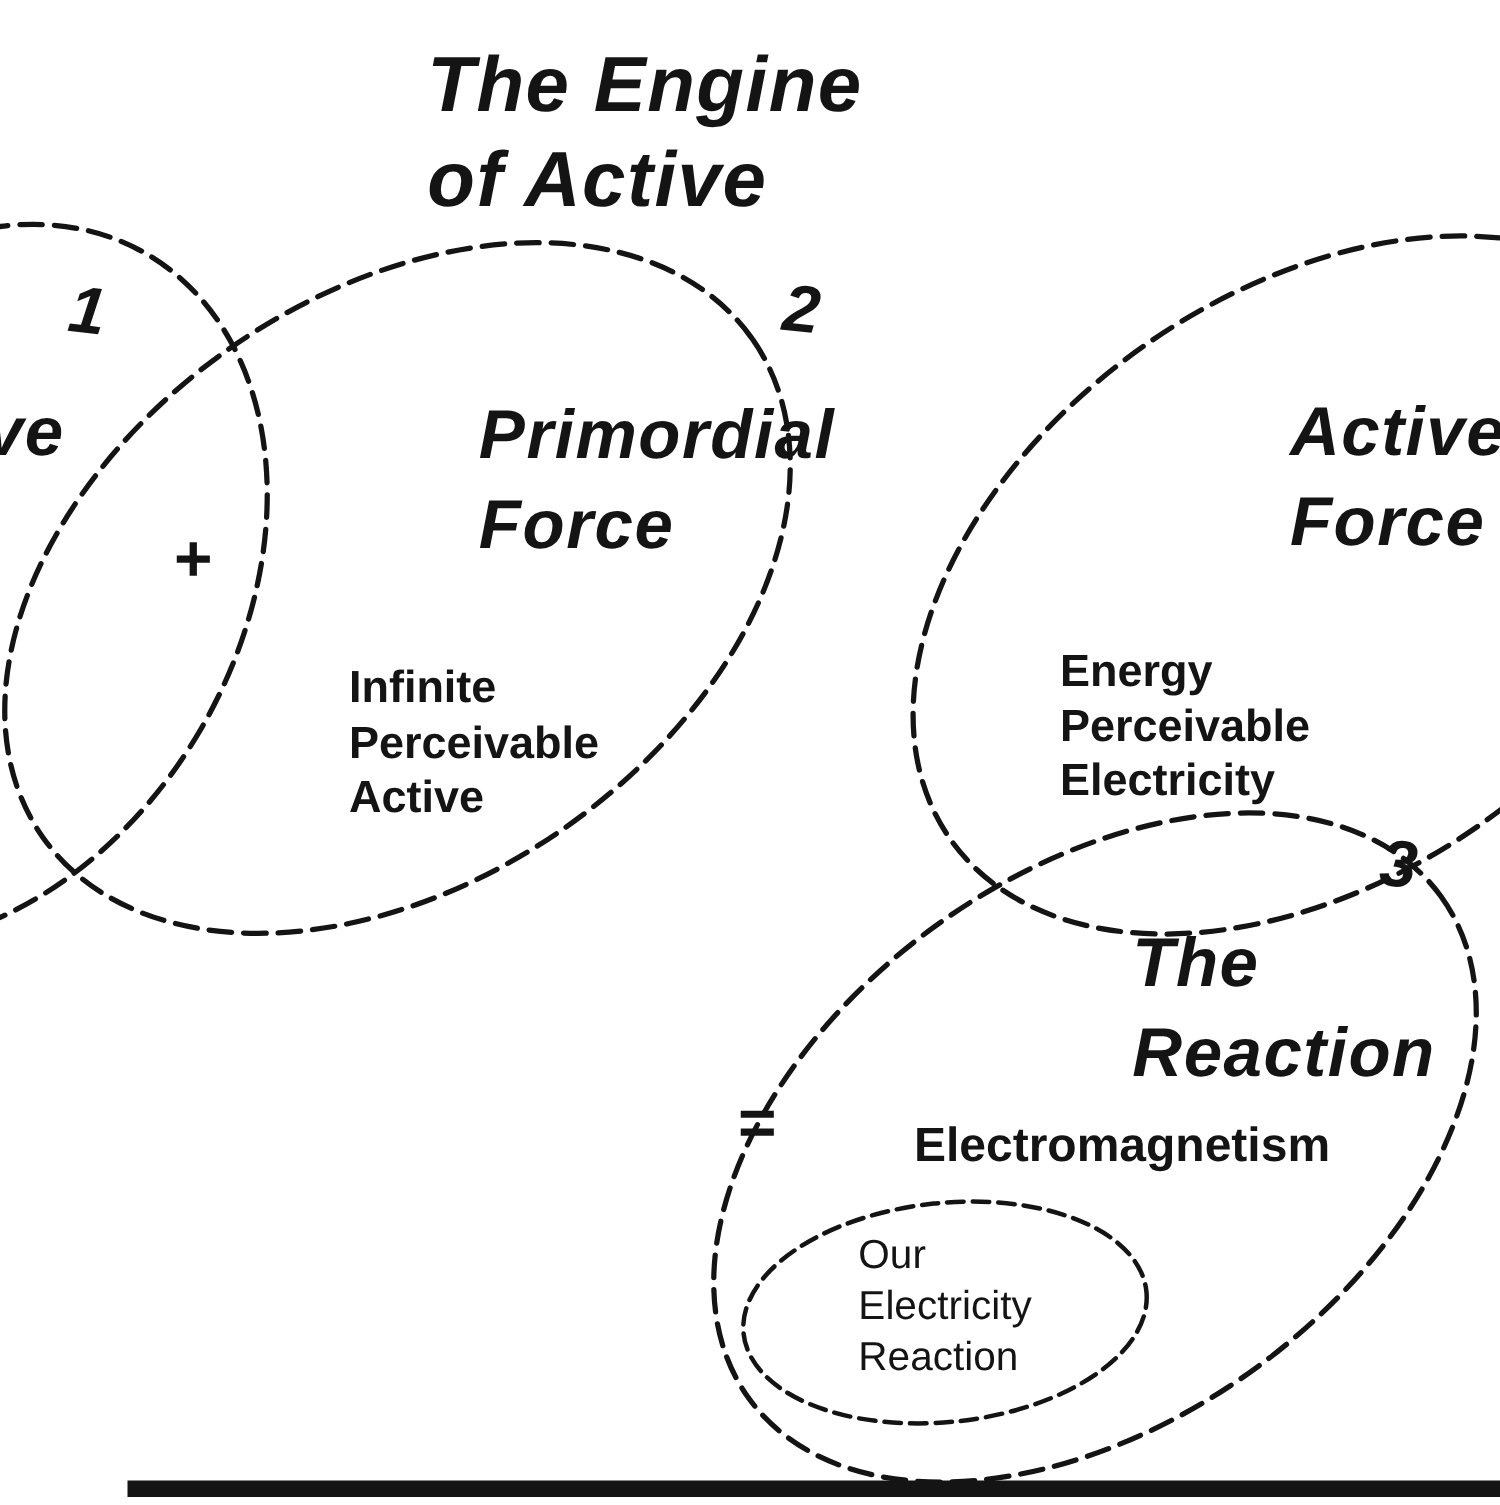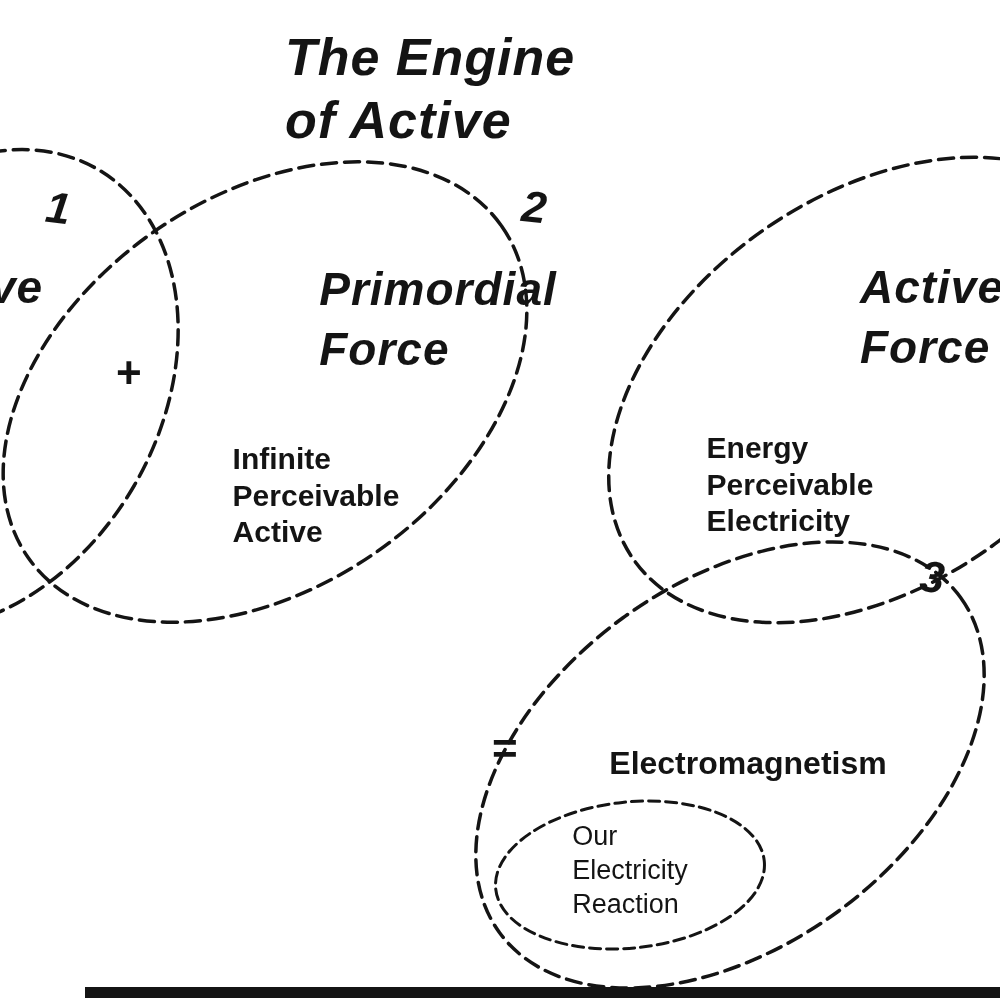--- a/index.html
+++ b/index.html
@@ -110,20 +110,24 @@
   </div>
 
   <div class="txt node-sub center" style="left:790px; top:430px;">
     <span class="line">Energy</span>
     <span class="line">Perceivable</span>
     <span class="line">Electricity</span>
   </div>
 
   <div class="txt num" style="left:920px; top:552px; transform:rotate(6deg);">3</div>
 
+  <div class="txt node-title center" style="left:856px; top:612px;">
+    <span class="line">The</span>
+    <span class="line">Reaction</span>
+  </div>
 
   <div class="txt op" style="left:492px; top:724px;">=</div>
 
   <div class="txt node-sub center" style="left:748px; top:744px; font-size:32px;">Electromagnetism</div>
 
   <div class="txt inner-sub center" style="left:630px; top:820px;">
     <span class="line">Our</span>
     <span class="line">Electricity</span>
     <span class="line">Reaction</span>
   </div>

